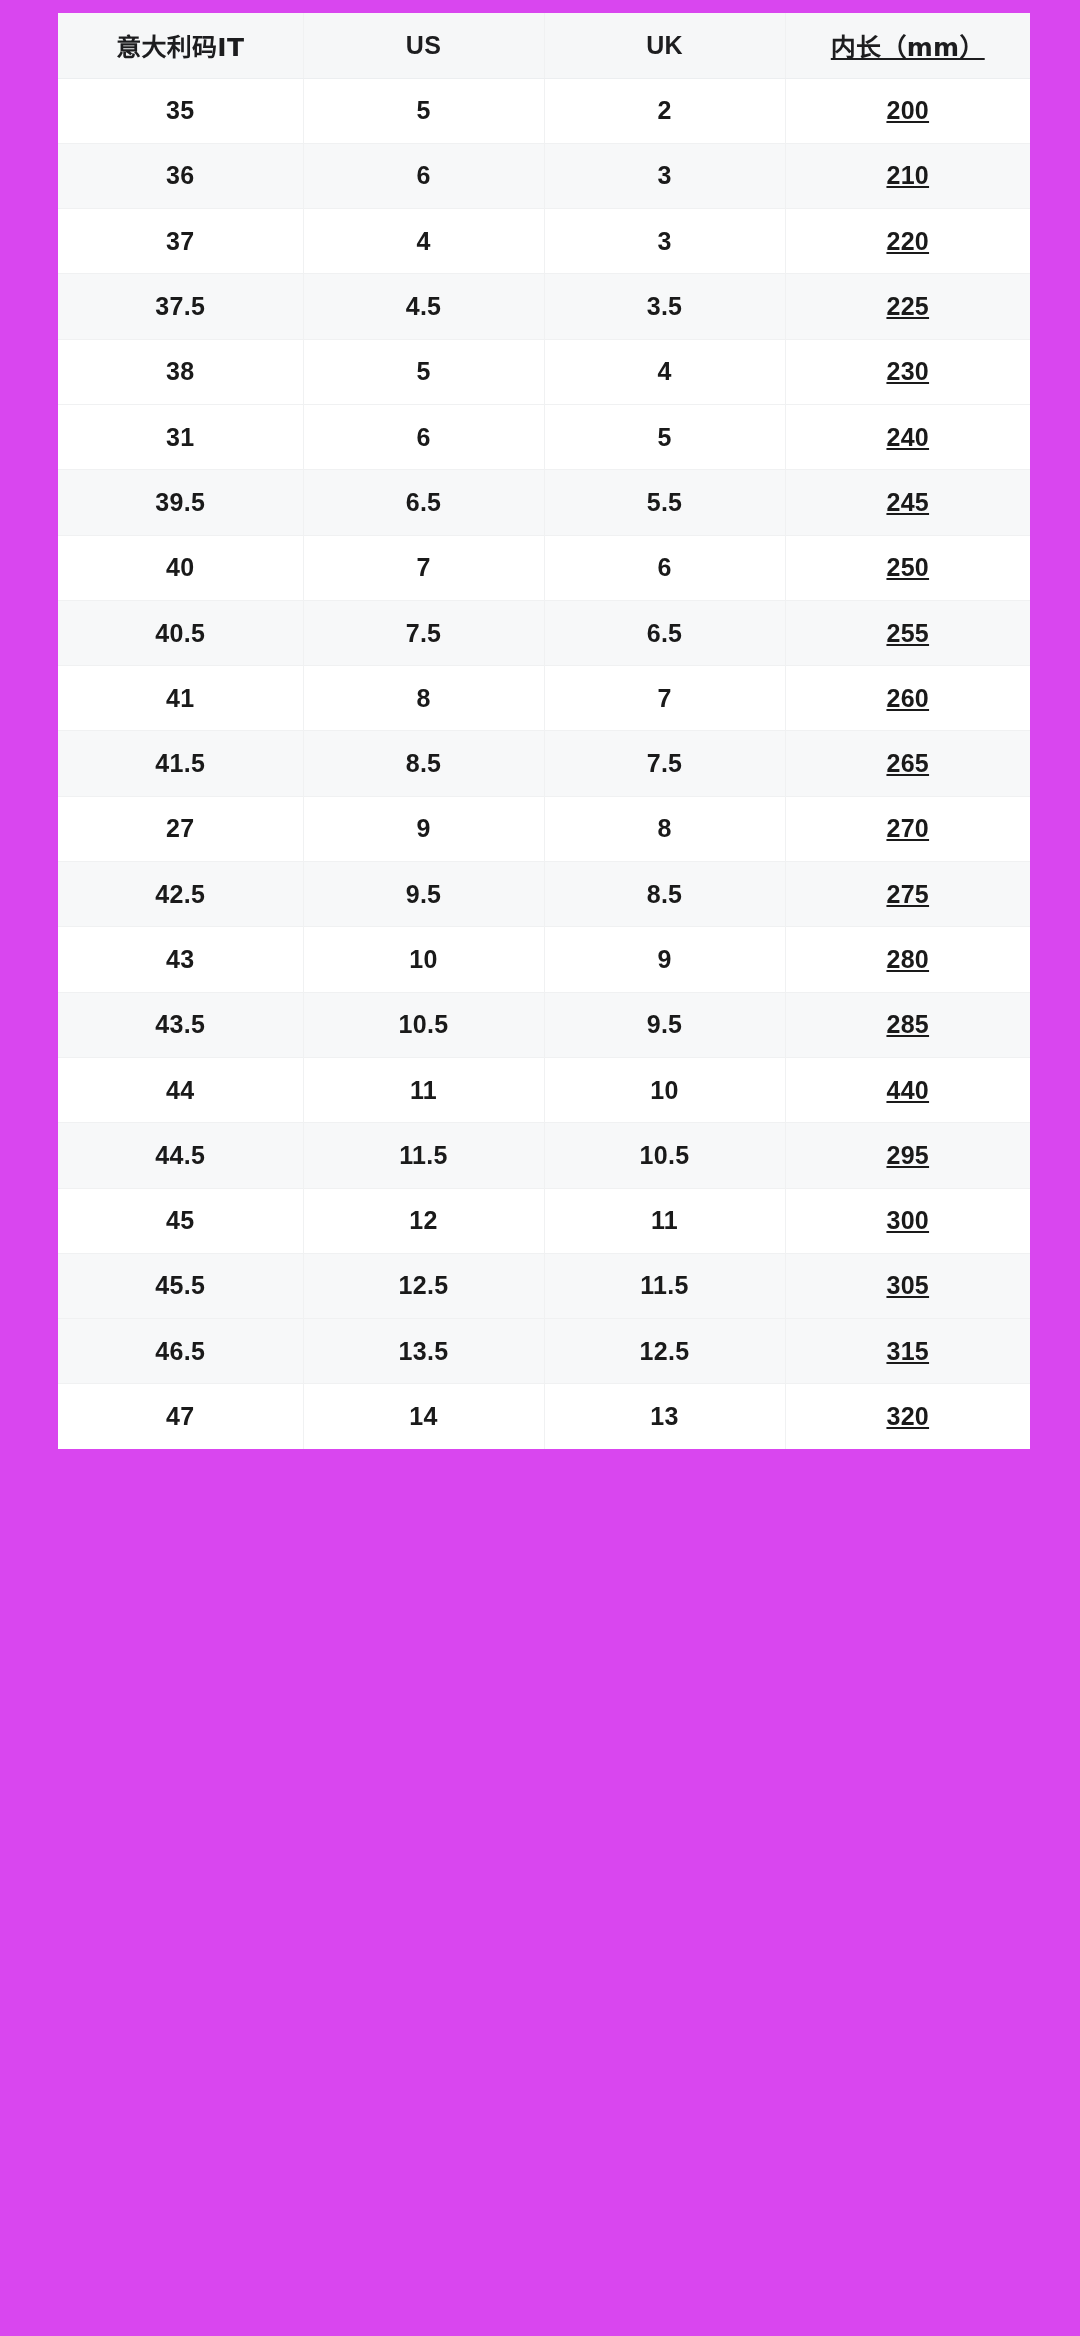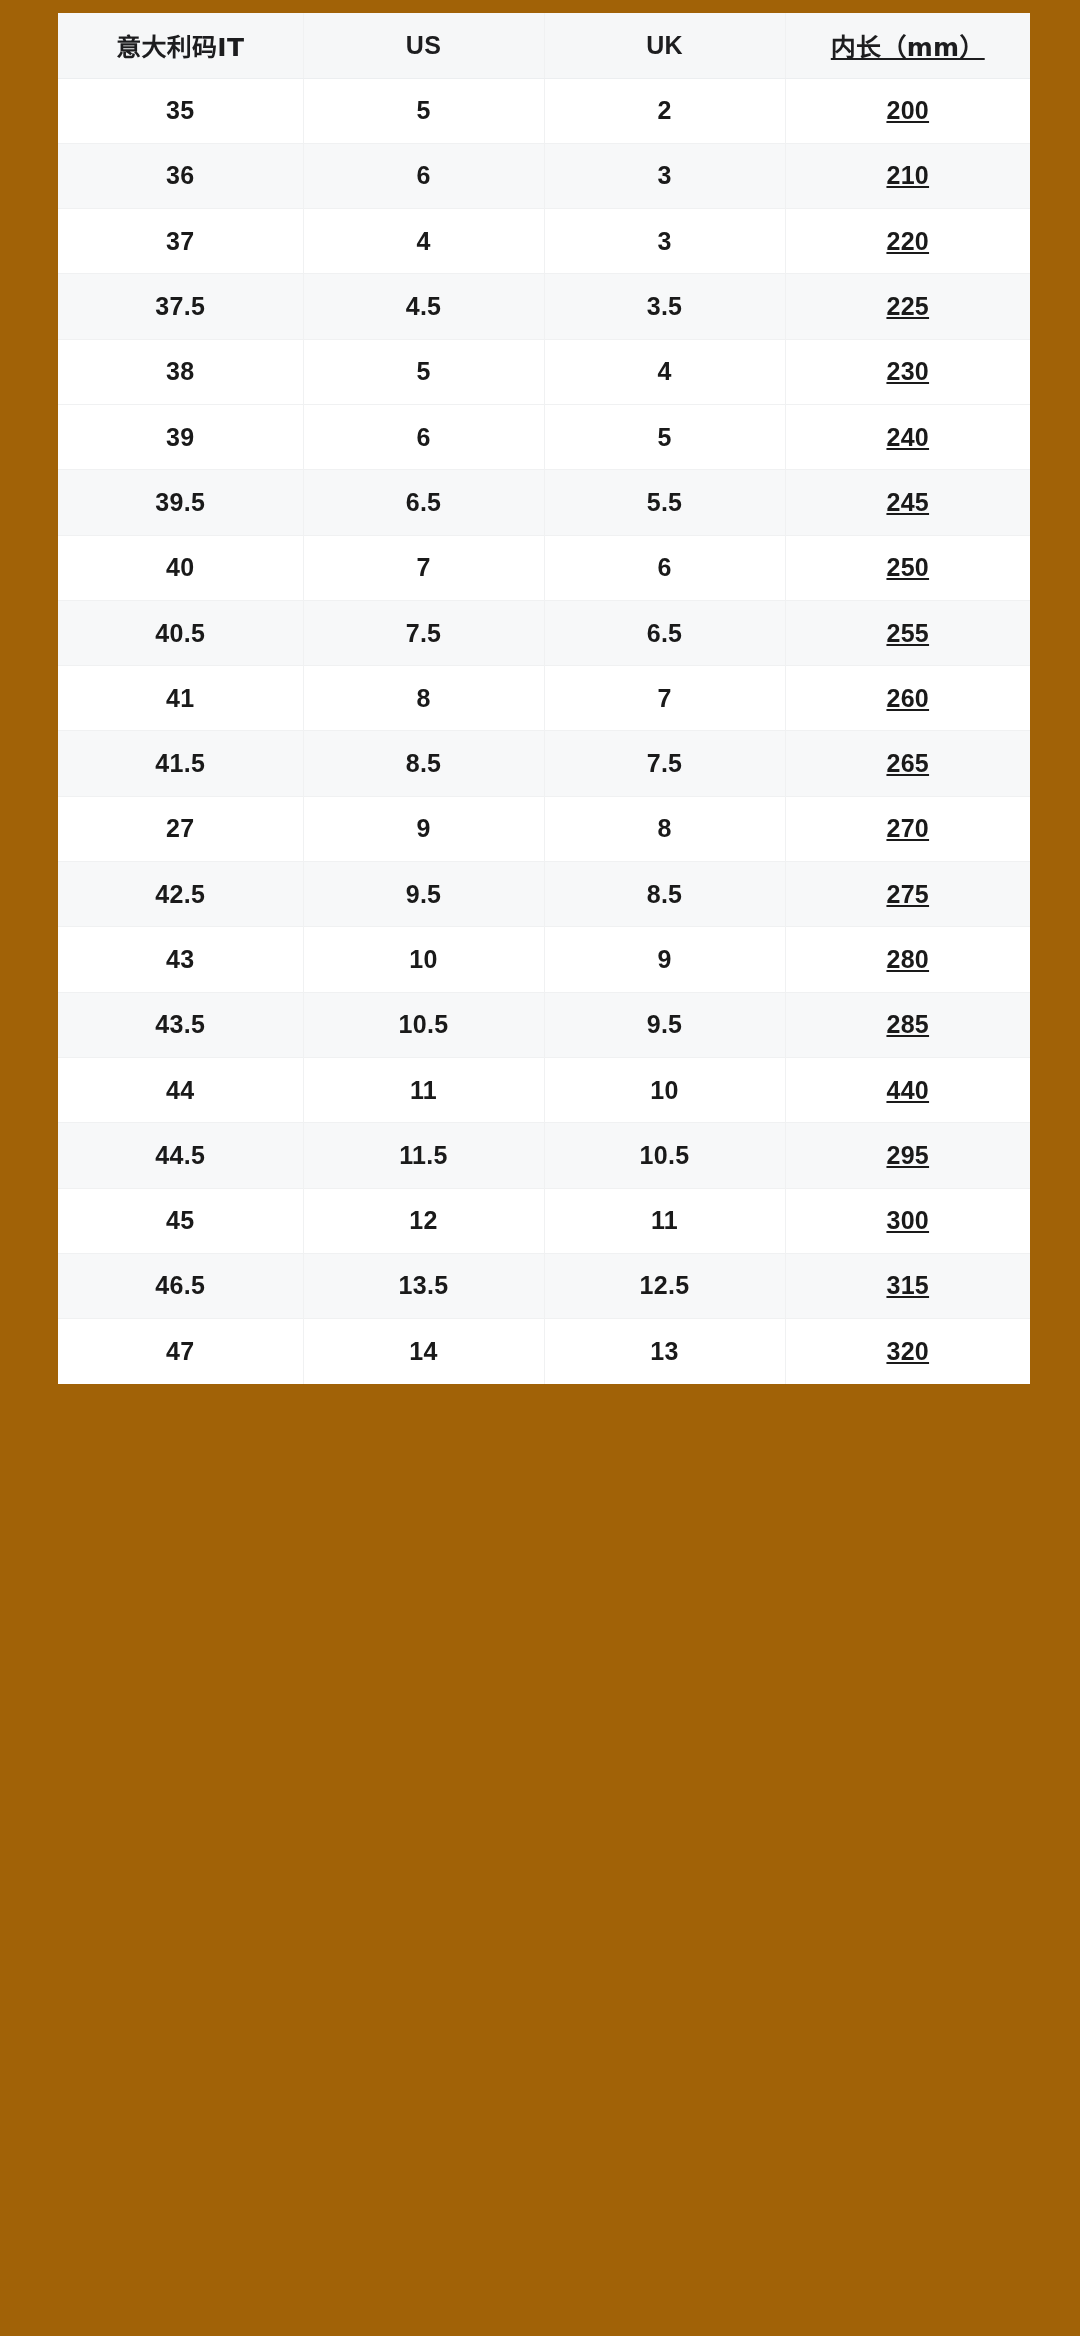--- a/index.html
+++ b/index.html
@@ -13,21 +13,21 @@
     height: 2336px;
     font-family: "Liberation Sans", "DejaVu Sans", sans-serif;
     -webkit-font-smoothing: antialiased;
     overflow: hidden;
   }
 
   #page {
     position: relative;
     width: 1080px;
     height: 2336px;
-    background: #a16207;
+    background: #d946ef;
   }
 
   
   .size-table {
     position: absolute;
     left: 58px;
     top: 13px;
     width: 972px;
     border-collapse: collapse;
     table-layout: fixed;
@@ -130,21 +130,21 @@
           <td>3.5</td>
           <td>225</td>
         </tr>
         <tr class="row-odd">
           <td>38</td>
           <td>5</td>
           <td>4</td>
           <td>230</td>
         </tr>
         <tr class="row-odd">
-          <td>39</td>
+          <td>31</td>
           <td>6</td>
           <td>5</td>
           <td>240</td>
         </tr>
         <tr class="row-even">
           <td>39.5</td>
           <td>6.5</td>
           <td>5.5</td>
           <td>245</td>
         </tr>
@@ -208,20 +208,26 @@
           <td>10.5</td>
           <td>295</td>
         </tr>
         <tr class="row-odd">
           <td>45</td>
           <td>12</td>
           <td>11</td>
           <td>300</td>
         </tr>
         <tr class="row-even">
+          <td>45.5</td>
+          <td>12.5</td>
+          <td>11.5</td>
+          <td>305</td>
+        </tr>
+        <tr class="row-even">
           <td>46.5</td>
           <td>13.5</td>
           <td>12.5</td>
           <td>315</td>
         </tr>
         <tr class="row-odd">
           <td>47</td>
           <td>14</td>
           <td>13</td>
           <td>320</td>

